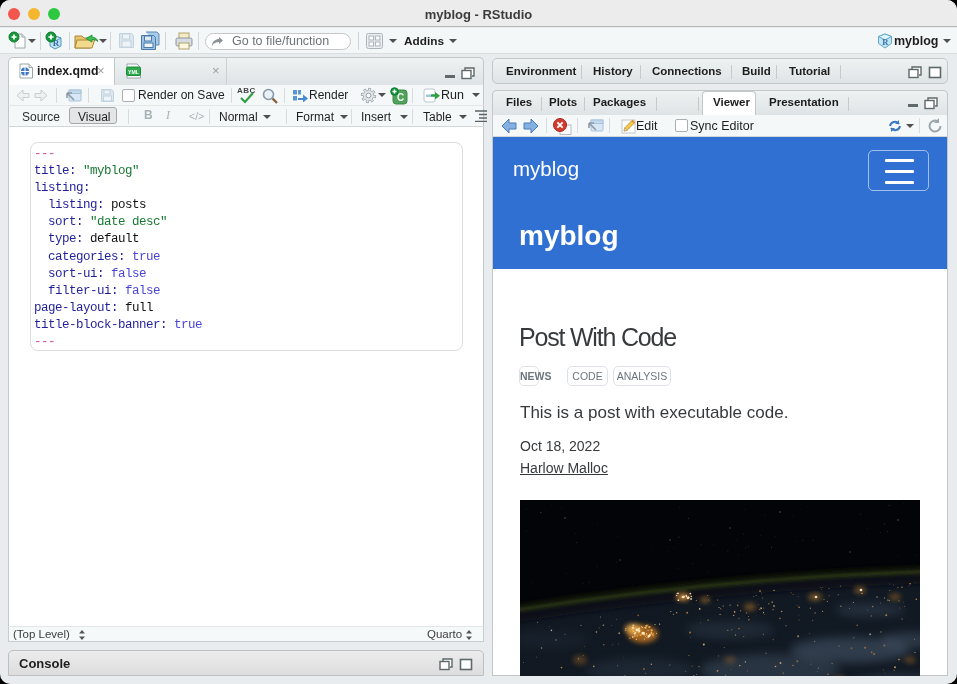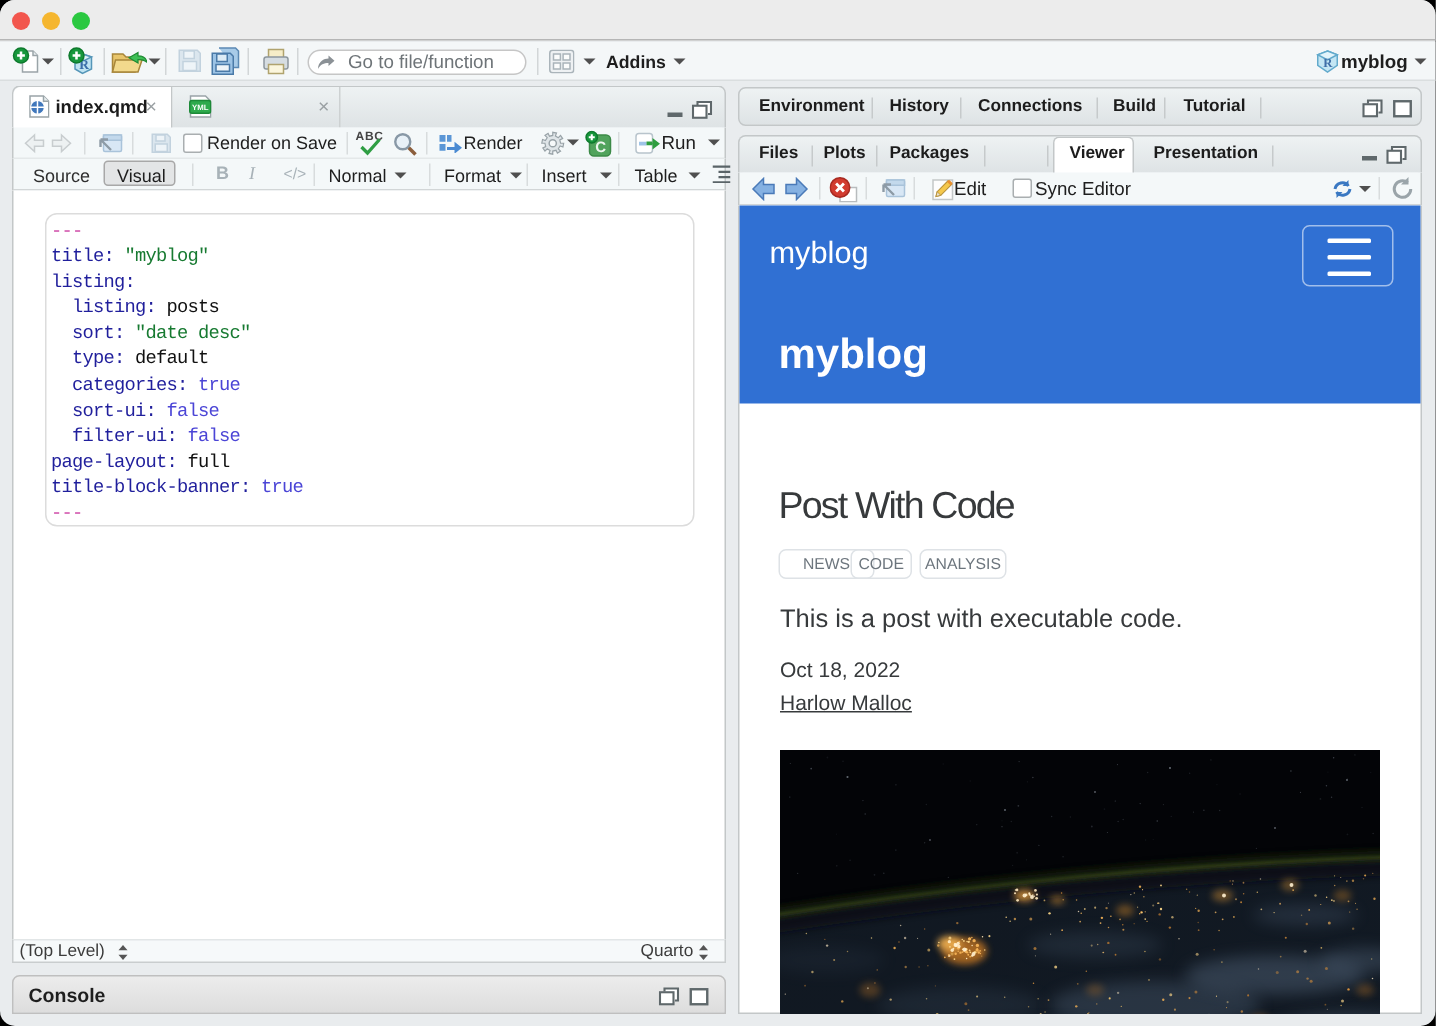--- a/index.html
+++ b/index.html
@@ -76,20 +76,21 @@
   .cb { width:13px; height:13px; background:#fff; border:1px solid #a9aeb0; border-radius:2px; }
 </style>
 </head>
 <body>
 <div id="win">
 
   <div id="titlebar" class="abs">
     <div class="abs light" style="left:8px;background:#f2564d;"></div>
     <div class="abs light" style="left:28px;background:#f5b62f;"></div>
     <div class="abs light" style="left:48px;background:#2bc840;"></div>
+    <div class="abs" id="title">myblog - RStudio</div>
   </div>
 
   <div id="toolbar" class="abs">
 
     <svg class="abs" style="left:8px;top:3px;" width="20" height="20" viewBox="0 0 20 20">
       <path d="M7 3h7l3 3v11H7z" fill="#fff" stroke="#9aa4a8"></path>
       <path d="M14 3v3h3" fill="#e8eef0" stroke="#9aa4a8"></path>
       <circle cx="6" cy="6" r="5" fill="#17973c" stroke="#0e7a2d"></circle>
       <path d="M6 3.4v5.2M3.4 6h5.2" stroke="#fff" stroke-width="1.7"></path>
     </svg>
@@ -409,21 +410,21 @@
     <div id="bluezone" class="abs">
       <div class="abs" style="left:20px;top:20px;font-size:20.5px;color:#fff;">myblog</div>
       <div id="hamb" class="abs">
         <div class="abs hline" style="top:8px;"></div>
         <div class="abs hline" style="top:19px;"></div>
         <div class="abs hline" style="top:30px;"></div>
       </div>
       <div class="abs" style="left:26px;top:83px;font-size:28px;font-weight:bold;color:#fff;">myblog</div>
     </div>
     <div class="abs" style="left:26px;top:186px;font-size:25px;color:#373a3c;letter-spacing:-1.2px;">Post With Code</div>
-    <div class="pill" style="left:26px;top:229px;width:64px;">NEWS</div>
+    <div class="pill" style="left:26px;top:229px;width:20px;font-weight:bold;">NEWS</div>
     <div class="pill" style="left:74px;top:229px;width:41px;">CODE</div>
     <div class="pill" style="left:120px;top:229px;width:58px;">ANALYSIS</div>
     <div class="abs" style="left:27px;top:266px;font-size:17px;color:#373a3c;">This is a post with executable code.</div>
     <div class="abs" style="left:27px;top:301px;font-size:14px;color:#373a3c;">Oct 18, 2022</div>
     <div class="abs" style="left:27px;top:323px;font-size:14px;color:#373a3c;text-decoration:underline;">Harlow Malloc</div>
     <div class="abs" id="earthimg" style="left:27px;top:363px;width:400px;height:176px;overflow:hidden;background:#05060a;">
         <svg width="400" height="240" viewBox="0 0 400 240">
           <defs>
             <linearGradient id="eg" x1="0" y1="0" x2="0.8" y2="1">
               <stop offset="0%" stop-color="#0c1118"></stop>

